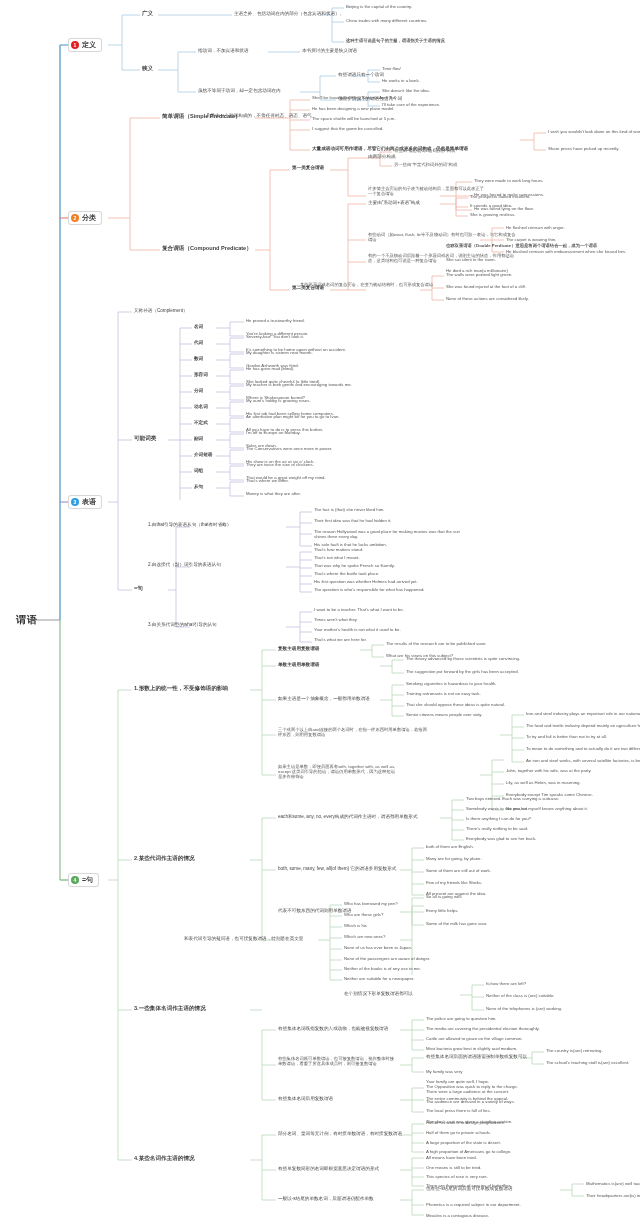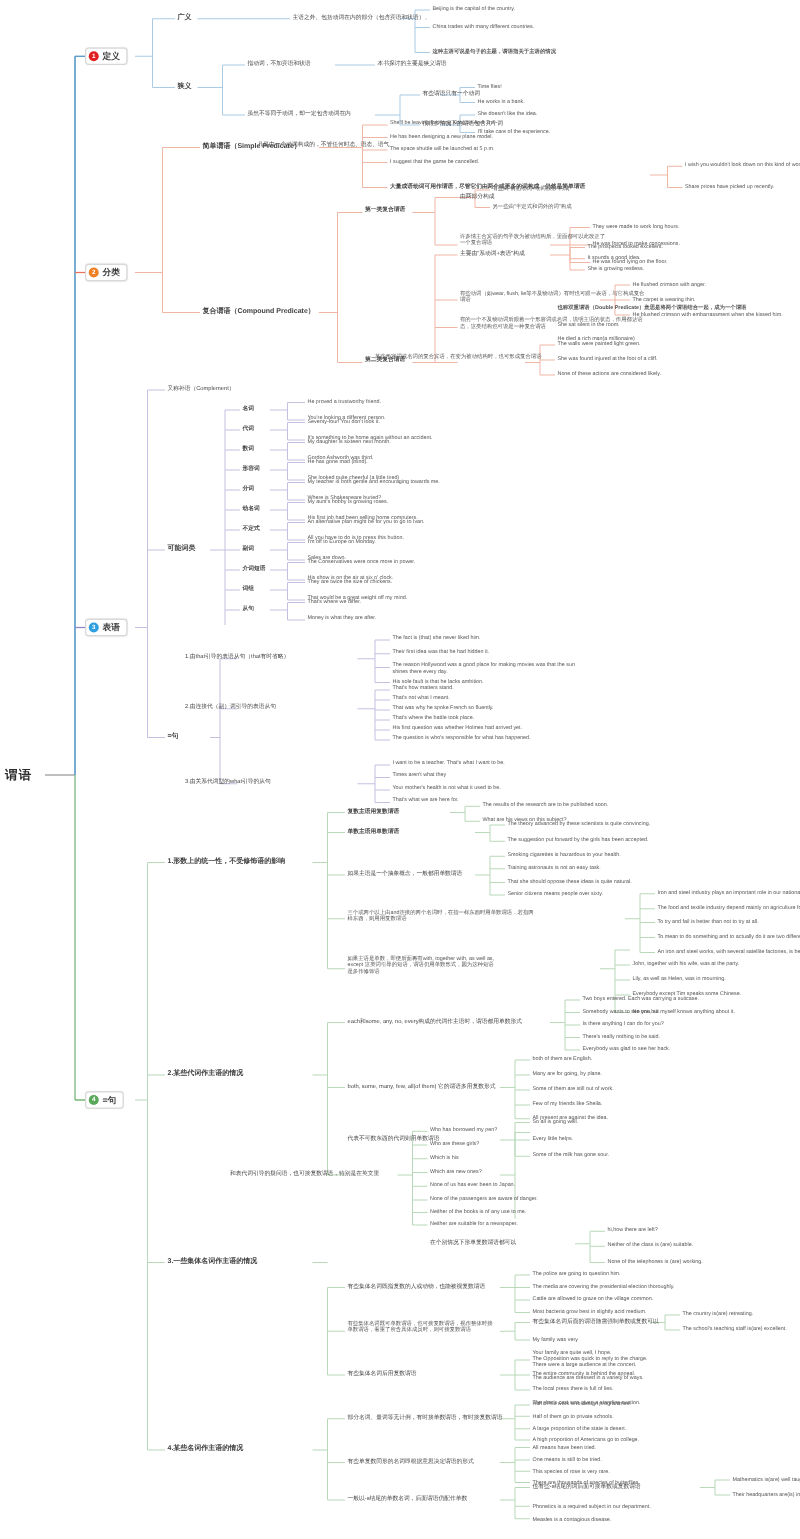--- a/index.html
+++ b/index.html
@@ -123,21 +123,21 @@
     <path d="M400 1065 H412 M412 1058 V1072 M412 1058 H424 M412 1072 H424" stroke="#b8d8b8" stroke-width=".8" fill="none"></path>
     <path d="M520 1058 H532 M532 1052 V1064 M532 1052 H544 M532 1064 H544" stroke="#b8d8b8" stroke-width=".8" fill="none"></path>
     <path d="M400 1100 H412 M412 1088 V1112 M412 1088 H424 M412 1100 H424 M412 1112 H424" stroke="#b8d8b8" stroke-width=".8" fill="none"></path>
     <path d="M250 1160 H262 M262 1135 V1200 M262 1135 H276 M262 1170 H276 M262 1200 H276" stroke="#b8d8b8" stroke-width=".8" fill="none"></path>
     <path d="M400 1135 H412 M412 1124 V1152 M412 1124 H424 M412 1133 H424 M412 1143 H424 M412 1152 H424" stroke="#b8d8b8" stroke-width=".8" fill="none"></path>
     <path d="M400 1170 H412 M412 1158 V1186 M412 1158 H424 M412 1168 H424 M412 1177 H424 M412 1186 H424" stroke="#b8d8b8" stroke-width=".8" fill="none"></path>
     <path d="M400 1200 H412 M412 1190 V1215 M412 1190 H424 M412 1205 H424 M412 1215 H424" stroke="#b8d8b8" stroke-width=".8" fill="none"></path>
     <path d="M560 1190 H572 M572 1184 V1196 M572 1184 H584 M572 1196 H584" stroke="#b8d8b8" stroke-width=".8" fill="none"></path>
   </svg>
 
-  <div class="node root" style="left:4px; top:613px;">谓语</div>
+  <div class="node root" style="left:16px; top:613px;">谓语</div>
 
   <div class="node" style="left:68px; top:38px;">
     <div class="main">
       <span class="badge" style="background:#e02020;">1</span>
       <span>定义</span>
     </div>
   </div>
   <div class="node" style="left:68px; top:211px;">
     <div class="main">
       <span class="badge" style="background:#f08025;">2</span>

